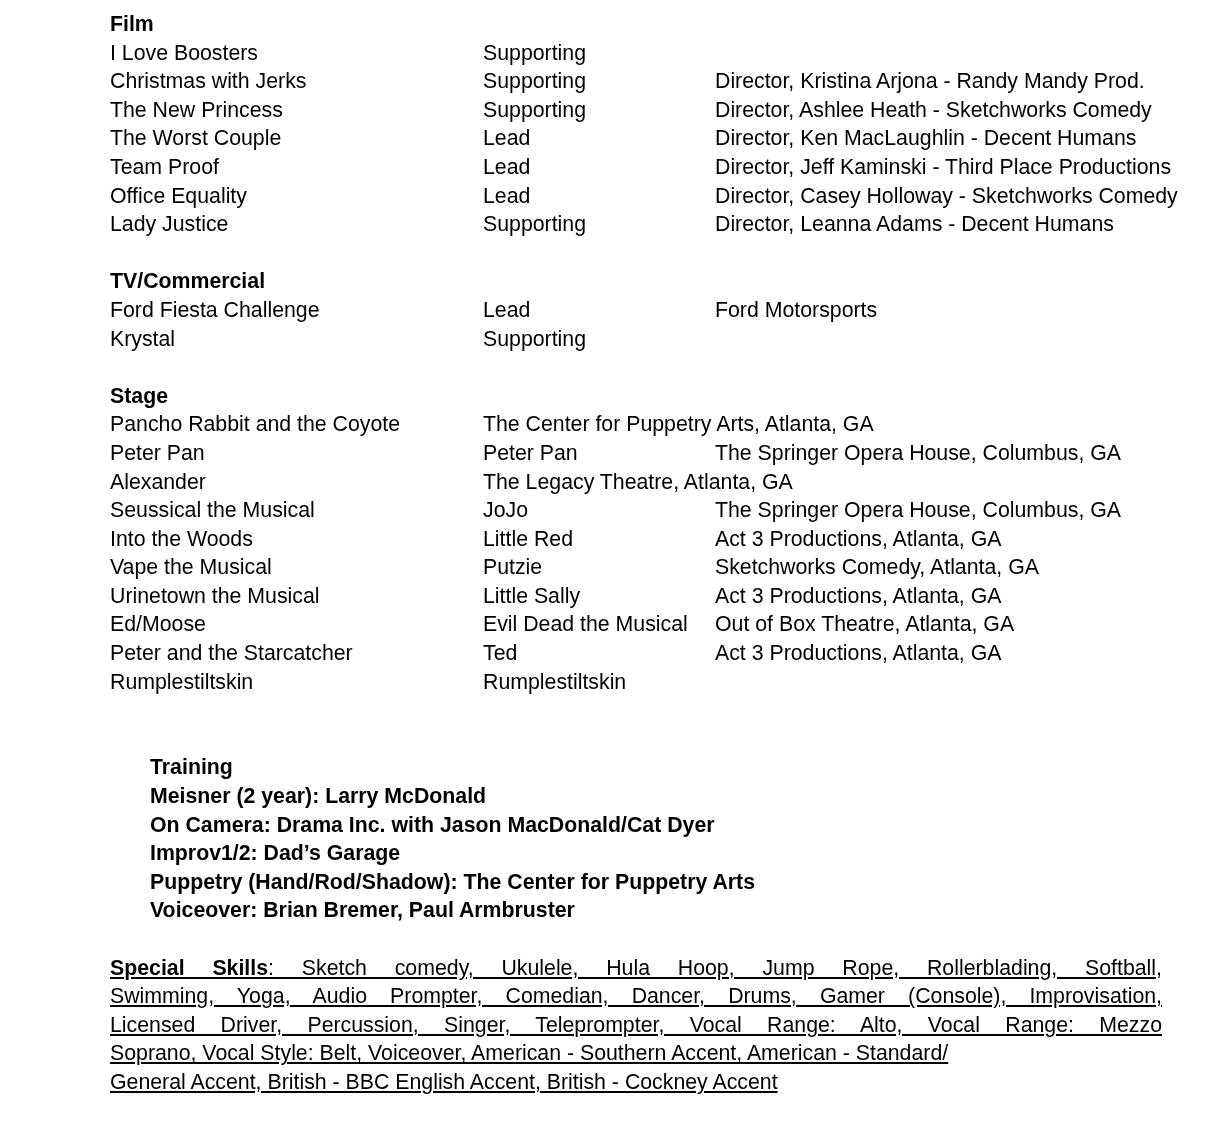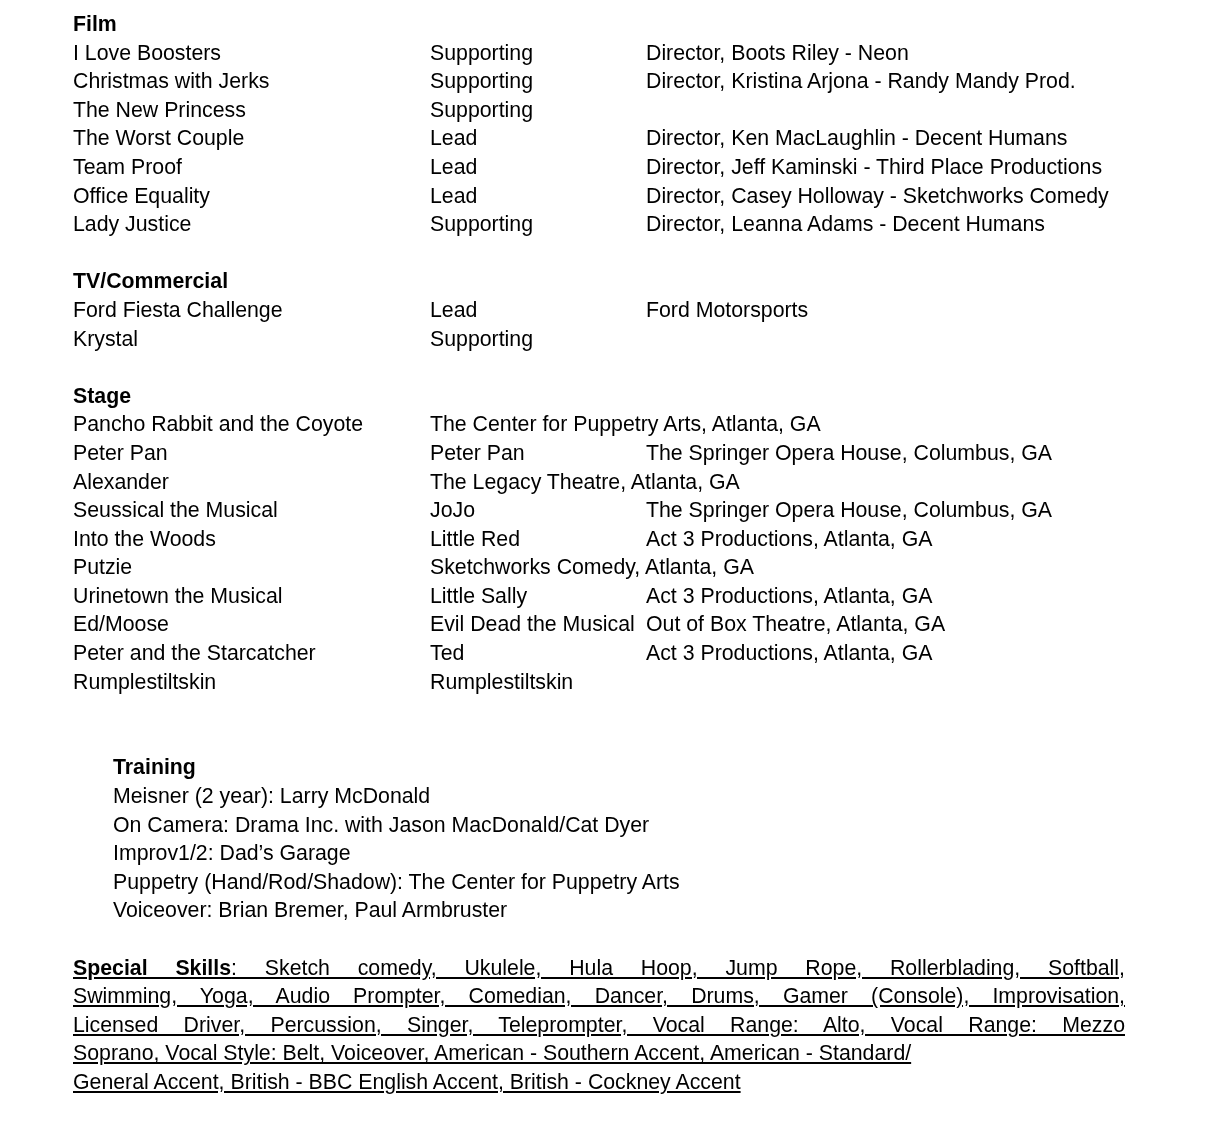--- a/index.html
+++ b/index.html
@@ -10,39 +10,40 @@
   body {
     width: 1210px;
     height: 1124px;
     font-family: "Liberation Sans", sans-serif;
     font-size: 21.3px;
     line-height: 28.6px;
     color: #000000;
     overflow: hidden;
   }
   .doc {
-    padding: 10px 0 0 73px;
+    padding: 10px 0 0 110px;
     box-sizing: border-box;
   }
   h2.heading {
     margin: 0;
     font-size: 21.3px;
     line-height: 28.6px;
     font-weight: bold;
   }
   .section { margin-top: 28.6px; }
   .section.first { margin-top: 0; }
   .section.gap-large { margin-top: 57.2px; margin-left: 40px; }
   .row {
     display: grid;
     grid-template-columns: 357px 216px auto;
     white-space: nowrap;
+    gap: 16px;
   }
   .cell { display: block; }
-  .tline { white-space: nowrap; }
+  .tline { white-space: nowrap; font-weight: bold; }
   .skills { width: 1052px; text-decoration: underline; }
   .skills-line {
     margin: 0;
     text-align: left;
   }
   .skills-line.just {
     text-align: justify;
     text-align-last: justify;
   }
   .skills-label { font-weight: bold; }
@@ -50,30 +51,30 @@
 </head>
 <body>
 
 <main class="doc">
 
   <section class="section first">
     <h2 class="heading">Film</h2>
     <div class="row">
       <span class="cell">I Love Boosters</span>
       <span class="cell">Supporting</span>
-      <span class="cell">Director, Boots Riley - Neon</span>
     </div>
     <div class="row">
       <span class="cell">Christmas with Jerks</span>
       <span class="cell">Supporting</span>
       <span class="cell">Director, Kristina Arjona - Randy Mandy Prod.</span>
     </div>
     <div class="row">
       <span class="cell">The New Princess</span>
       <span class="cell">Supporting</span>
+      <span class="cell">Director, Ashlee Heath - Sketchworks Comedy</span>
     </div>
     <div class="row">
       <span class="cell">The Worst Couple</span>
       <span class="cell">Lead</span>
       <span class="cell">Director, Ken MacLaughlin - Decent Humans</span>
     </div>
     <div class="row">
       <span class="cell">Team Proof</span>
       <span class="cell">Lead</span>
       <span class="cell">Director, Jeff Kaminski - Third Place Productions</span>
@@ -122,20 +123,21 @@
       <span class="cell">Seussical the Musical</span>
       <span class="cell">JoJo</span>
       <span class="cell">The Springer Opera House, Columbus, GA</span>
     </div>
     <div class="row">
       <span class="cell">Into the Woods</span>
       <span class="cell">Little Red</span>
       <span class="cell">Act 3 Productions, Atlanta, GA</span>
     </div>
     <div class="row">
+      <span class="cell">Vape the Musical</span>
       <span class="cell">Putzie</span>
       <span class="cell">Sketchworks Comedy, Atlanta, GA</span>
     </div>
     <div class="row">
       <span class="cell">Urinetown the Musical</span>
       <span class="cell">Little Sally</span>
       <span class="cell">Act 3 Productions, Atlanta, GA</span>
     </div>
     <div class="row">
       <span class="cell">Ed/Moose</span>

